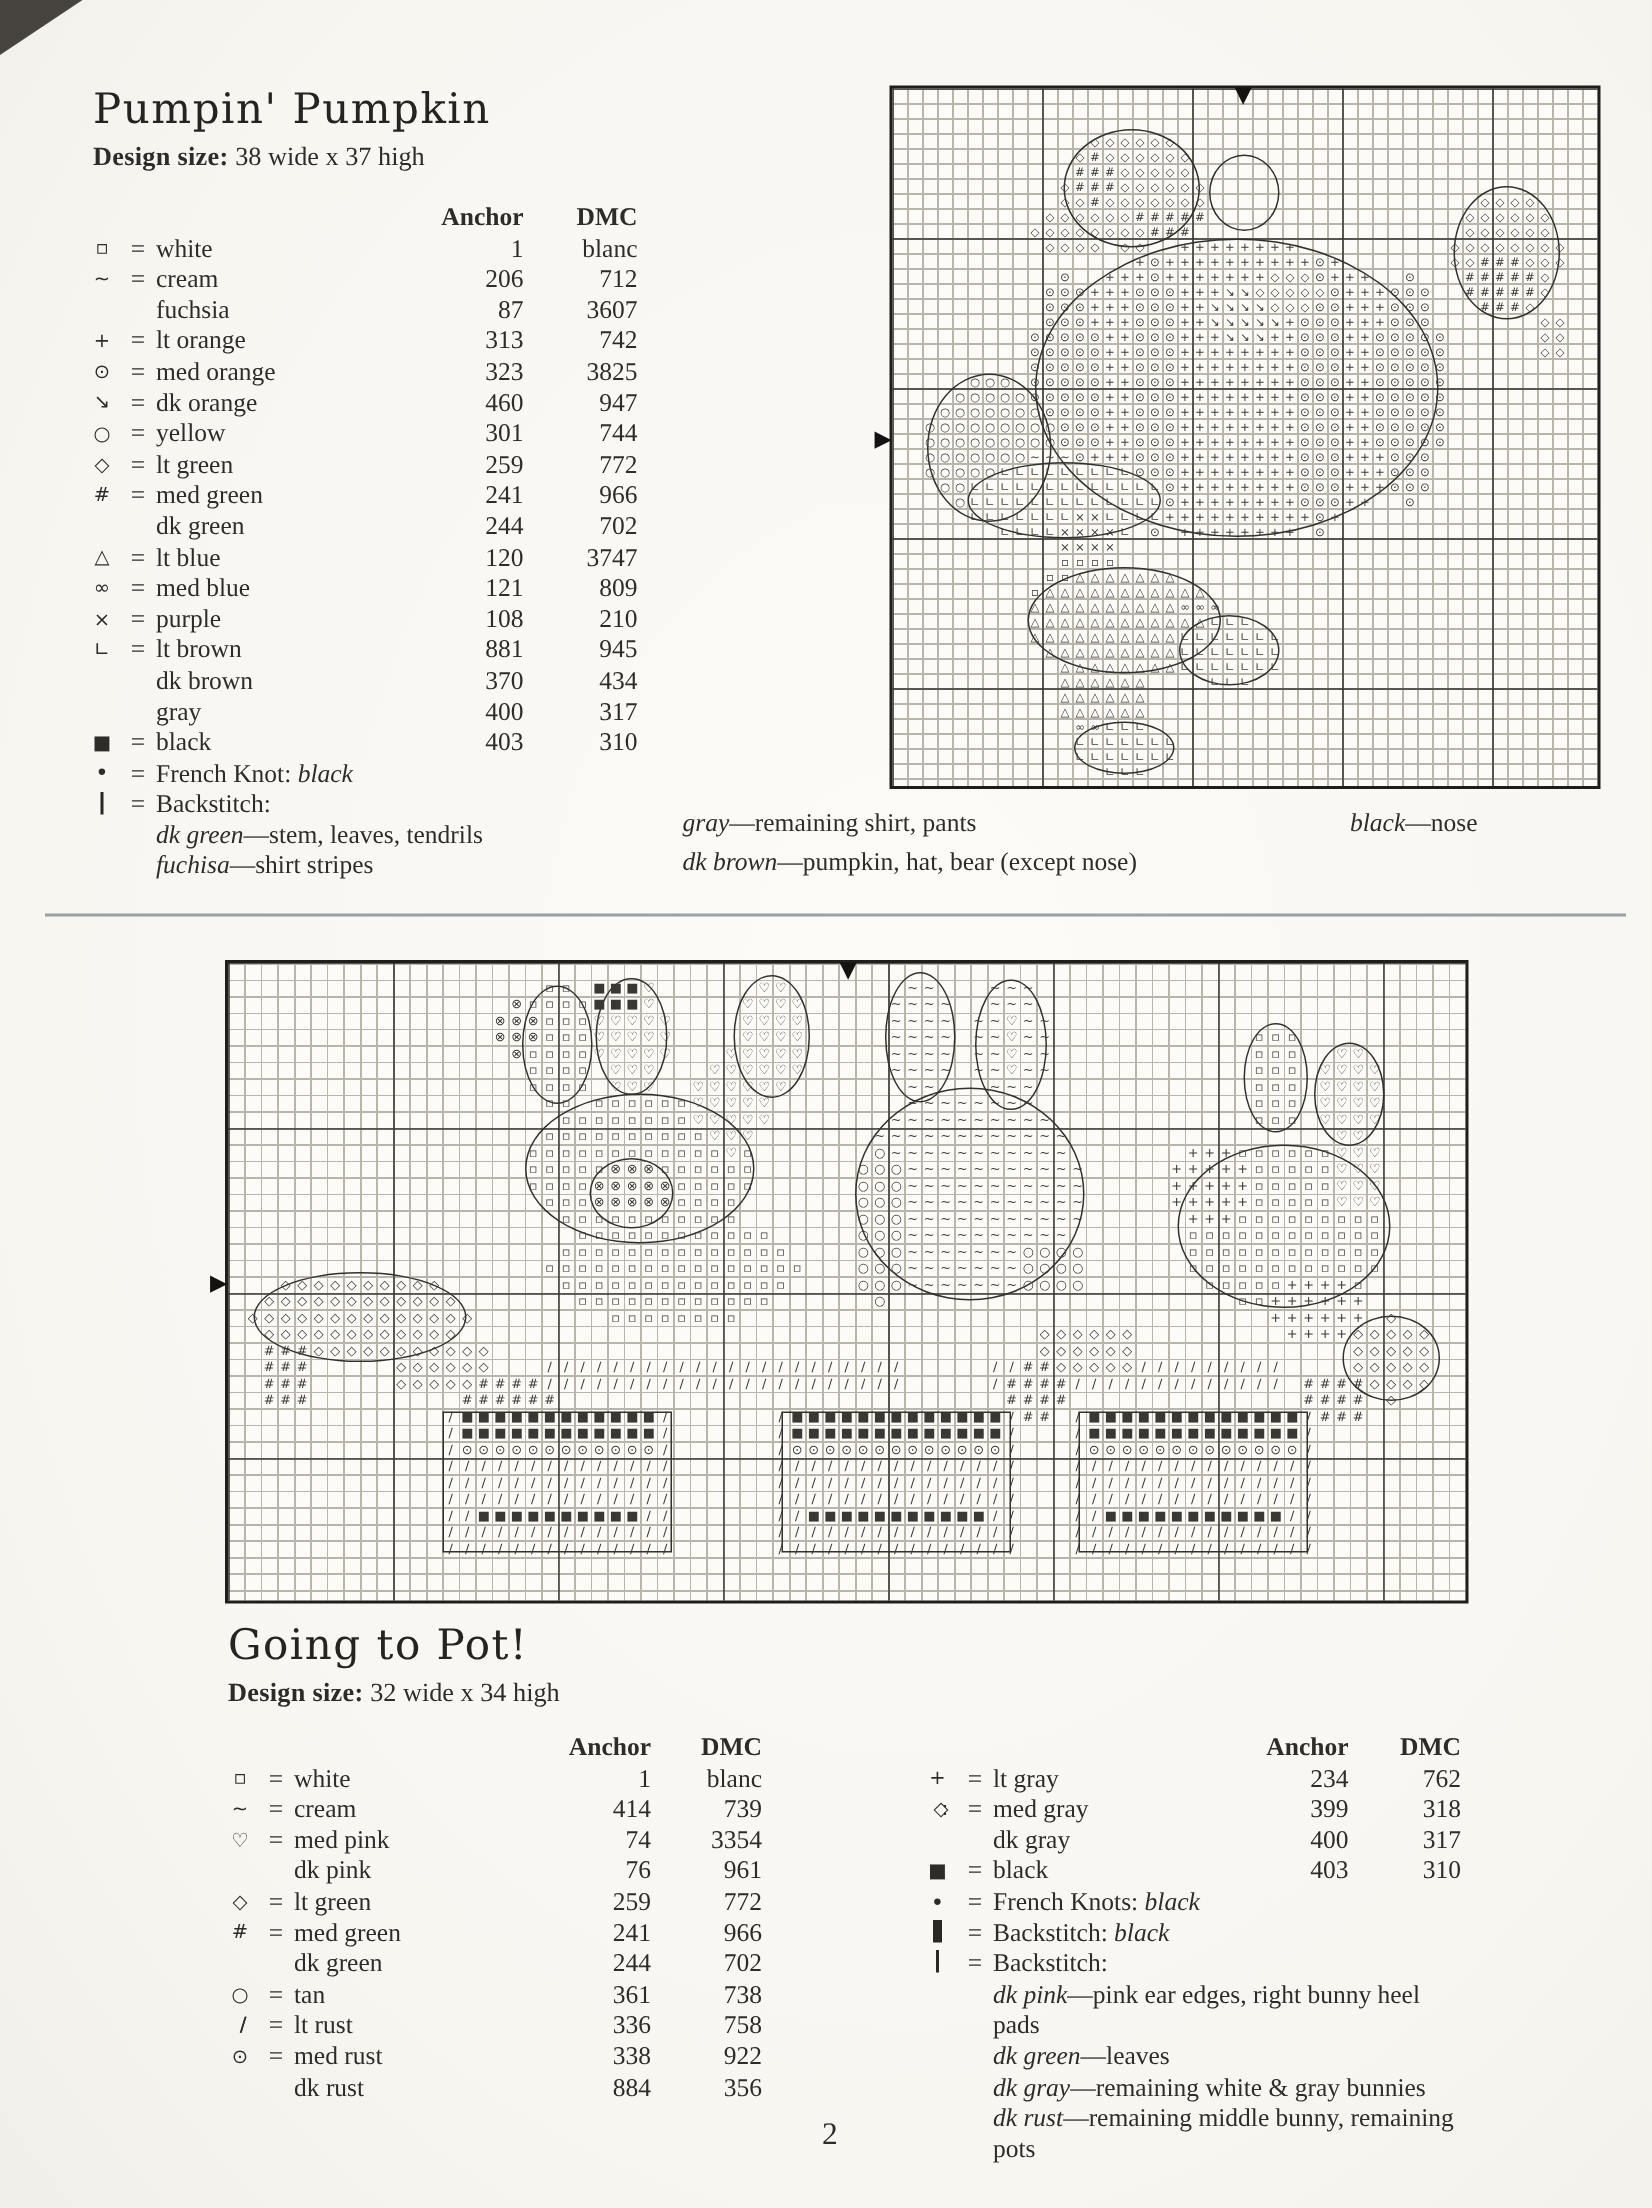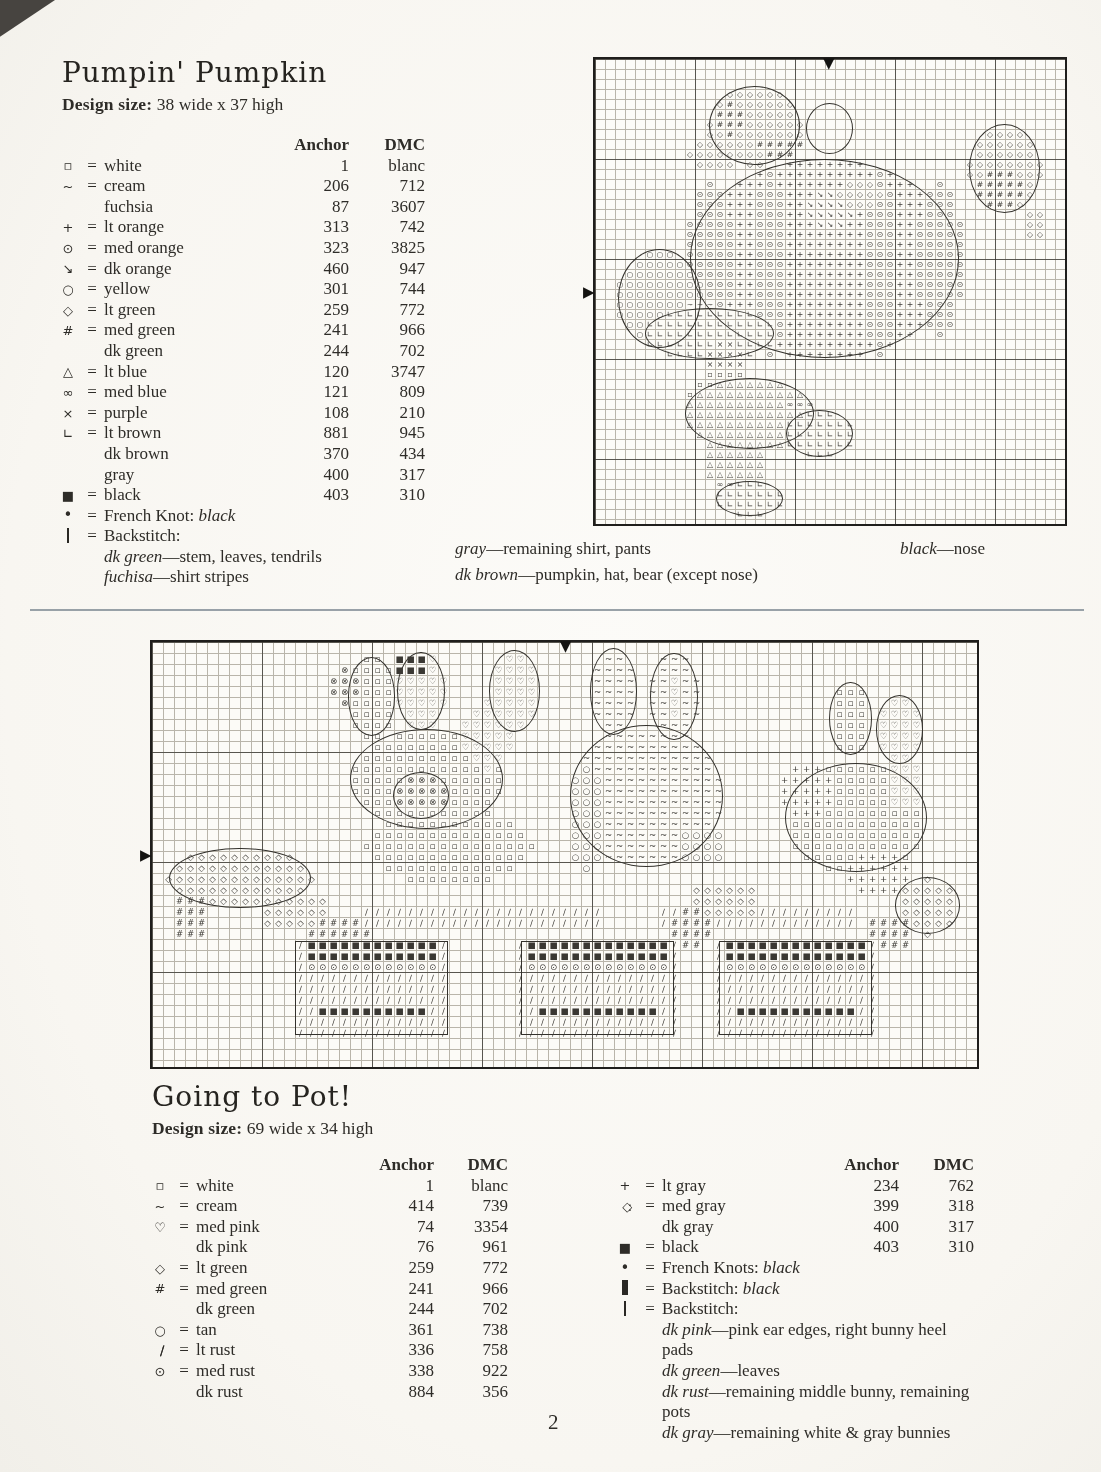--- a/index.html
+++ b/index.html
@@ -2323,21 +2323,21 @@
       <span class="cell" style="left: 671px; top: 385px; width: 11px; height: 11px; font-size: 8.58px;">∕</span>
       <span class="cell" style="left: 682px; top: 385px; width: 11px; height: 11px; font-size: 8.58px;">∕</span>
       <span class="cell" style="left: 693px; top: 385px; width: 11px; height: 11px; font-size: 8.58px;">∕</span>
       <span class="cell" style="left: 704px; top: 385px; width: 11px; height: 11px; font-size: 8.58px;">∕</span>
       <span class="cell" style="left: 715px; top: 385px; width: 11px; height: 11px; font-size: 8.58px;">∕</span>
       <span class="marker" style="left: 407.7px; top: -3px;">▼</span>
       <span class="marker" style="left: -12px; top: 205.5px;">▶</span>
     </div>
 
   <h1 class="title" style="left:152px;top:1080px;">Going to Pot!</h1>
-  <p class="size-line" style="left:152px;top:1118px;"><b>Design size:</b> <span>69 wide x 34 high</span></p>
+  <p class="size-line" style="left:152px;top:1118px;"><b>Design size:</b> <span>32 wide x 34 high</span></p>
 
   <div class="key" id="key2" style="left:148px;top:1155px;width:360px;">
       <div class="krow khead">
         <span class="ksym"></span>
         <span class="keq"></span>
         <span class="kname"></span>
         <span class="kanch">Anchor</span>
         <span class="kdmc">DMC</span>
       </div>
       <div class="krow">
@@ -2464,18 +2464,18 @@
         <span class="keq">=</span>
         <span class="kwide">Backstitch: <i>black</i></span>
       </div>
       <div class="krow">
         <span class="ksym"><span class="bar-thin"></span></span>
         <span class="keq">=</span>
         <span class="kwide">Backstitch:</span>
       </div>
       <div class="kbs"><i>dk pink</i>—pink ear edges, right bunny heel pads</div>
       <div class="kbs"><i>dk green</i>—leaves</div>
+      <div class="kbs"><i>dk gray</i>—remaining white &amp; gray bunnies</div>
       <div class="kbs"><i>dk rust</i>—remaining middle bunny, remaining pots</div>
-      <div class="kbs"><i>dk gray</i>—remaining white &amp; gray bunnies</div>
     </div>
 
   <div class="pageno">2</div>
 </div>
 
 </body></html>

